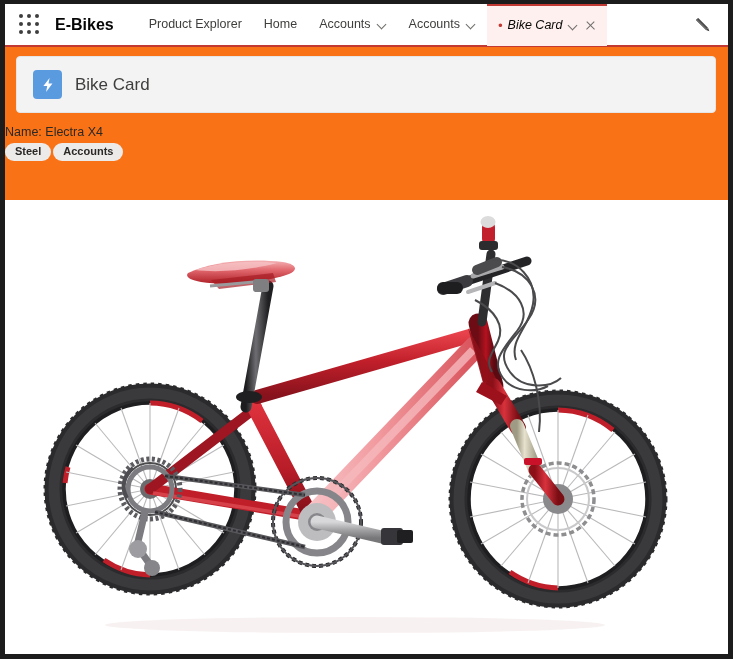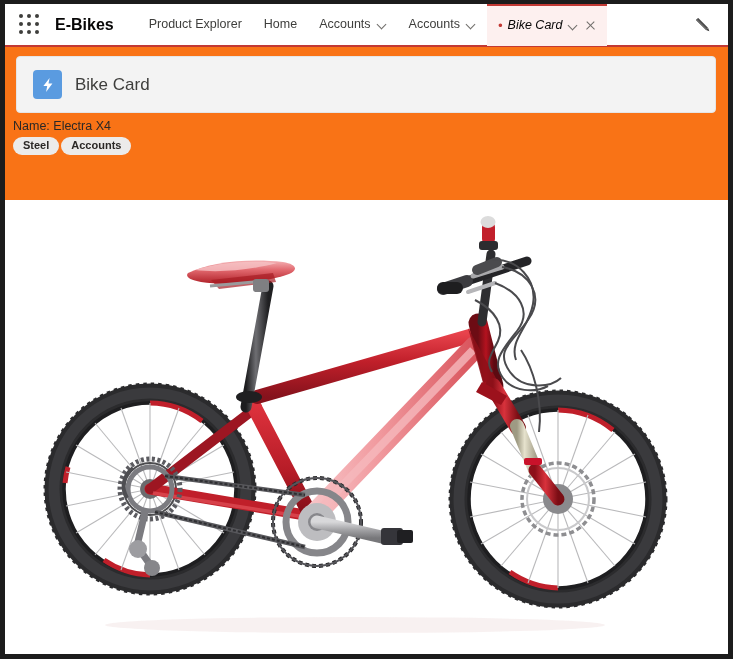--- a/index.html
+++ b/index.html
@@ -160,23 +160,22 @@
     flex: none;
   }
   #cardtitle {
     font-size: 17px;
     color: #3e3e3c;
   }
 
   
   #body {
     position: absolute;
-    left: 0; top: 114px;
+    left: 0; top: 120px;
     width: 723px;
-    padding-left: 8px;
   }
   .line {
     font-size: 12.5px;
     color: #2b2826;
     line-height: 16px;
     margin: 0 0 1px 0;
     white-space: nowrap;
   }
   #badges {
     display: flex;

